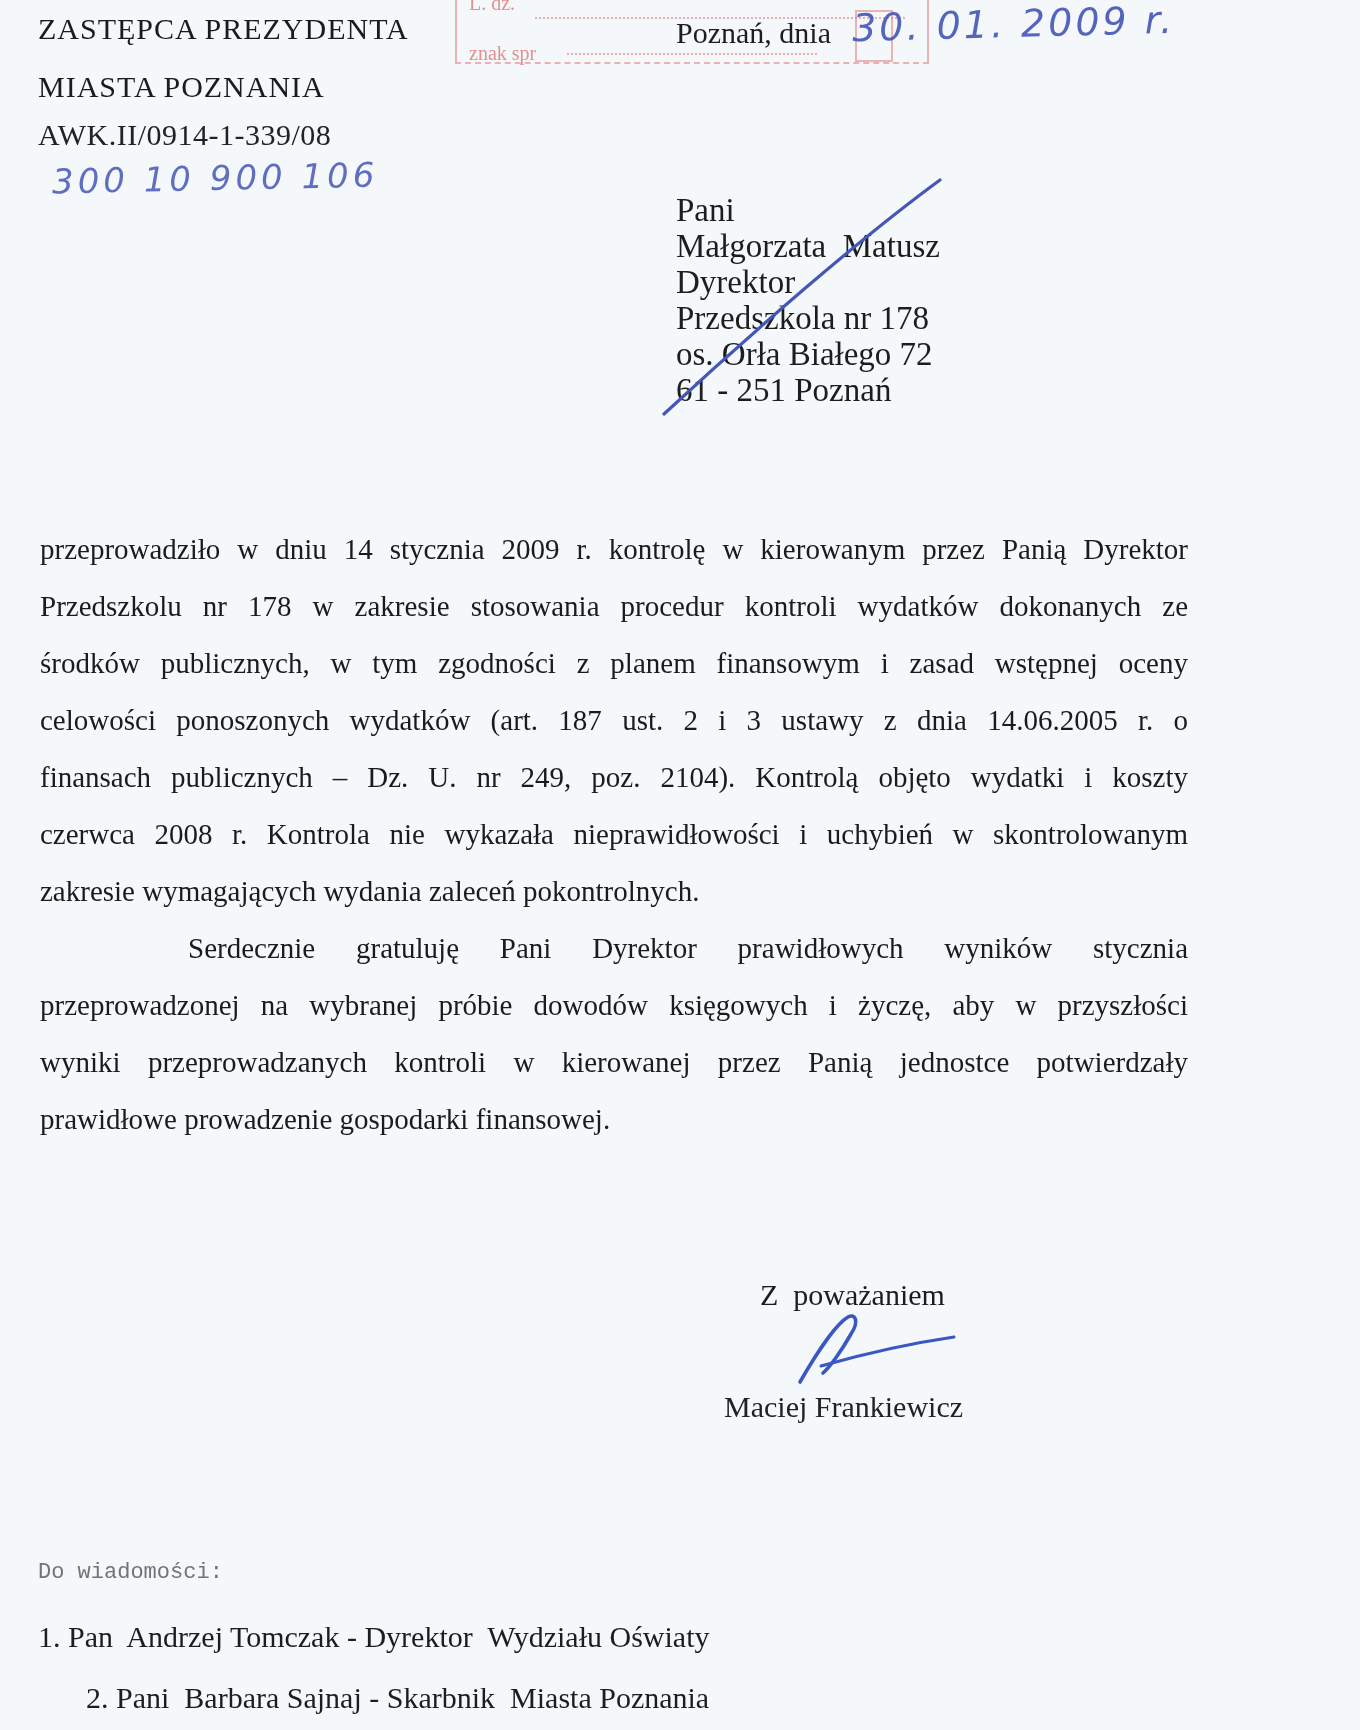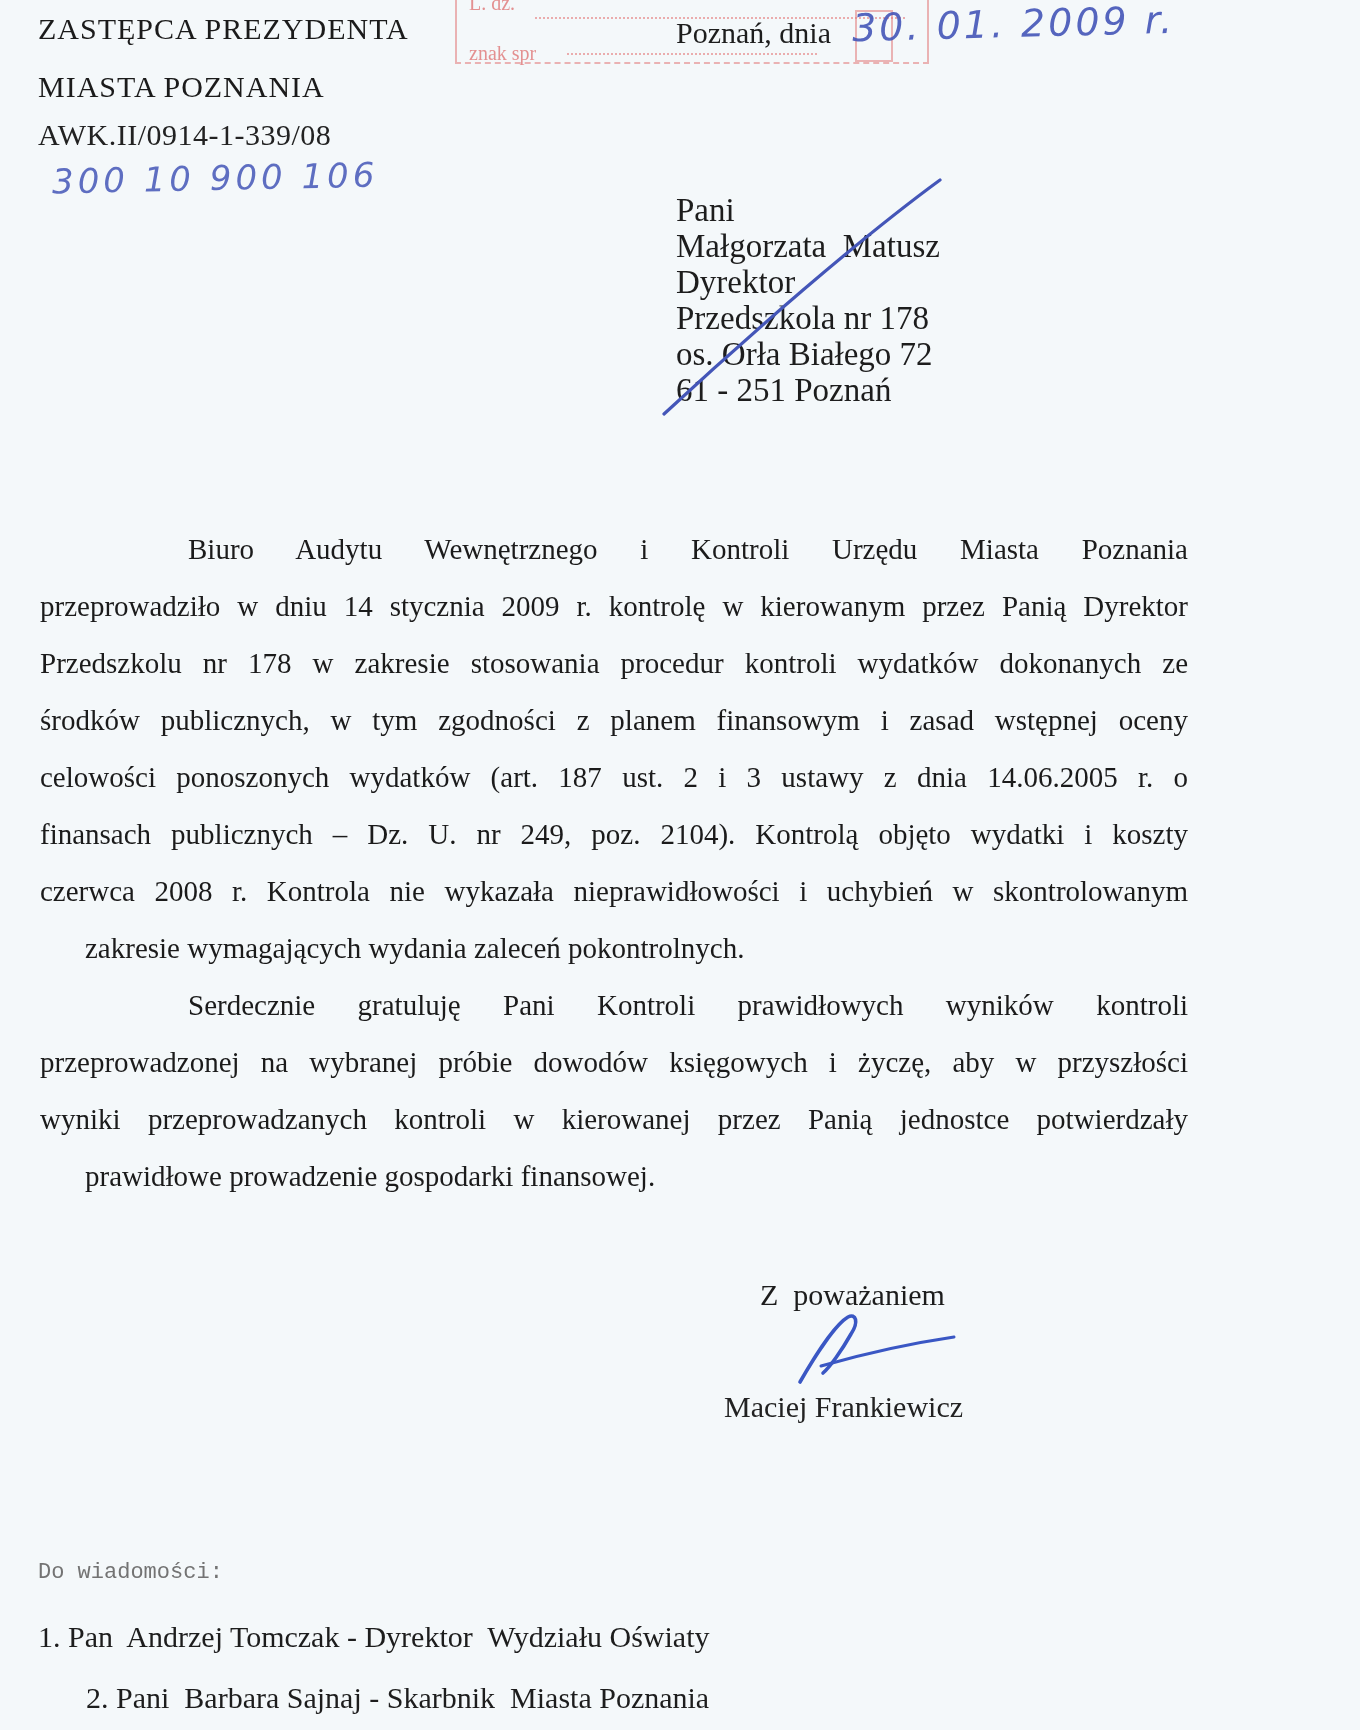--- a/index.html
+++ b/index.html
@@ -30,21 +30,21 @@
 
   
   .recipient{position:absolute;left:676px;top:192px;font-size:33px;line-height:36px;color:#1d1d1d;}
   .recipient div{white-space:pre;}
   .slash-svg{position:absolute;left:648px;top:168px;pointer-events:none;}
 
   
   .body-block{position:absolute;left:40px;top:521px;width:1148px;font-size:29px;line-height:57px;color:#1b1b1b;}
   .bline{text-align:justify;text-align-last:justify;}
   .bline.indent{padding-left:148px;}
-  .bline.last{text-align:left;text-align-last:auto;margin-left:45px;}
+  .bline.last{text-align:left;text-align-last:auto;}
 
   
   .valediction{position:absolute;left:760px;top:1278px;font-size:30px;white-space:pre;color:#1c1c1c;}
   .sig-svg{position:absolute;left:788px;top:1312px;}
   .signer{position:absolute;left:724px;top:1390px;font-size:30px;color:#222;white-space:pre;}
 
   
   .cc-heading{position:absolute;left:38px;top:1560px;font-size:22px;color:#737373;white-space:pre;font-family:Liberation Mono, monospace;}
   .cc-item{position:absolute;left:38px;font-size:30px;color:#1d1d1d;white-space:pre;}
   .cc-1{top:1620px;}
@@ -78,31 +78,30 @@
     <div>Przedszkola nr 178</div>
     <div>os. Orła Białego 72</div>
     <div>61 - 251 Poznań</div>
   </div>
   <svg class="slash-svg" width="310" height="260" viewBox="0 0 310 260">
     <path d="M 16 246 C 100 168 210 72 292 12" stroke="#4456b8" stroke-width="3.2" fill="none" stroke-linecap="round"></path>
   </svg>
 
   <div class="body-block">
     <div>
-      <div class="bline indent">Biuro Audytu Wewnętrznego i Kontroli Urzędu Miasta Poznania</div>
       <div class="bline">przeprowadziło w dniu 14 stycznia 2009 r. kontrolę w kierowanym przez Panią Dyrektor</div>
       <div class="bline">Przedszkolu nr 178 w zakresie stosowania procedur kontroli wydatków dokonanych ze</div>
       <div class="bline">środków publicznych, w tym zgodności z planem finansowym i zasad wstępnej oceny</div>
       <div class="bline">celowości ponoszonych wydatków (art. 187 ust. 2 i 3 ustawy z dnia 14.06.2005 r. o</div>
       <div class="bline">finansach publicznych – Dz. U. nr 249, poz. 2104). Kontrolą objęto wydatki i koszty</div>
       <div class="bline">czerwca 2008 r. Kontrola nie wykazała nieprawidłowości i uchybień w skontrolowanym</div>
       <div class="bline last">zakresie wymagających  wydania zaleceń pokontrolnych.</div>
     </div>
     <div>
-      <div class="bline indent">Serdecznie gratuluję Pani Kontroli prawidłowych wyników kontroli</div>
+      <div class="bline indent">Serdecznie gratuluję Pani Dyrektor prawidłowych wyników stycznia</div>
       <div class="bline">przeprowadzonej na wybranej próbie dowodów księgowych i życzę, aby w przyszłości</div>
       <div class="bline">wyniki przeprowadzanych kontroli w kierowanej przez Panią jednostce potwierdzały</div>
       <div class="bline last">prawidłowe prowadzenie gospodarki finansowej.</div>
     </div>
   </div>
 
   <div class="valediction">Z  poważaniem</div>
   <svg class="sig-svg" width="180" height="78" viewBox="0 0 180 78">
     <path d="M 12 70 C 28 42 48 12 60 5 C 68 1 71 10 63 22 C 54 38 42 55 35 61" stroke="#3a57c4" stroke-width="3.6" fill="none" stroke-linecap="round"></path>
     <path d="M 33 54 C 75 42 125 31 166 25" stroke="#3a57c4" stroke-width="3" fill="none" stroke-linecap="round"></path>

